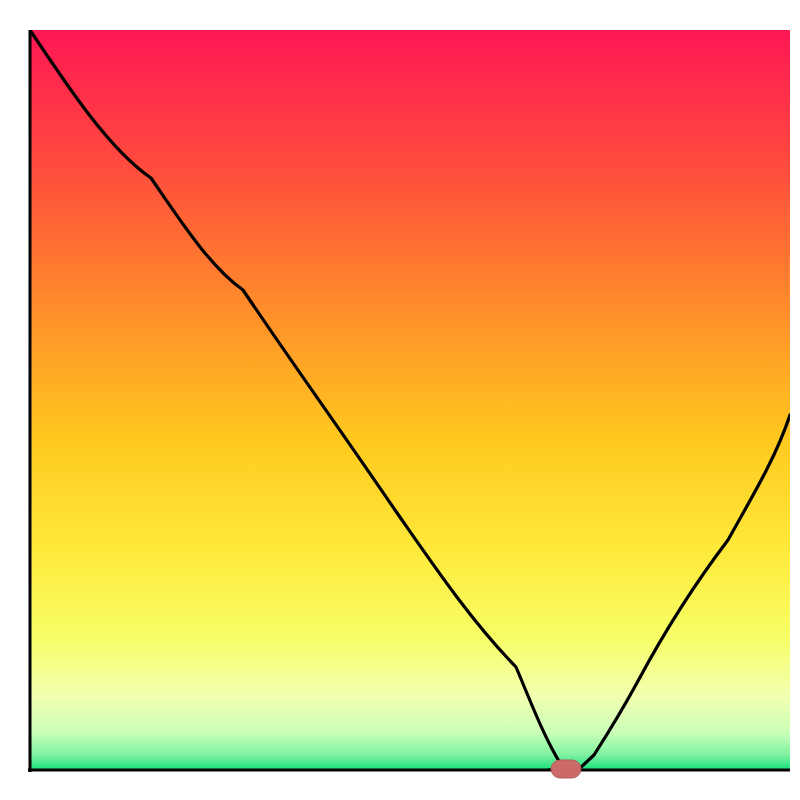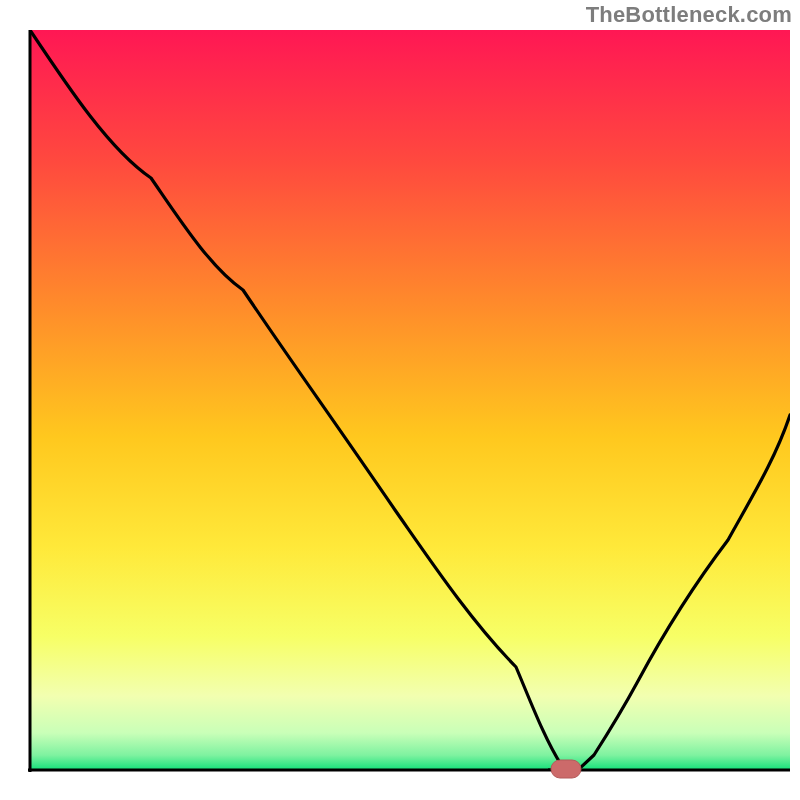--- a/index.html
+++ b/index.html
@@ -74,15 +74,14 @@
                C 660 640, 690 590, 728 540
                C 750 500, 775 460, 790 415"></path>
 
       <line x1="548" y1="770" x2="580" y2="770" stroke="#000" stroke-width="3.2"></line>
     </g>
 
     <rect x="551" y="760" rx="9" ry="9" width="30" height="18" fill="#cc6a6a" stroke="#b45a5a" stroke-width="1"></rect>
 
   </svg>
 
-  <div class="watermark">TheBottleneck.com</div>
 
 </div>
 
 </body></html>

